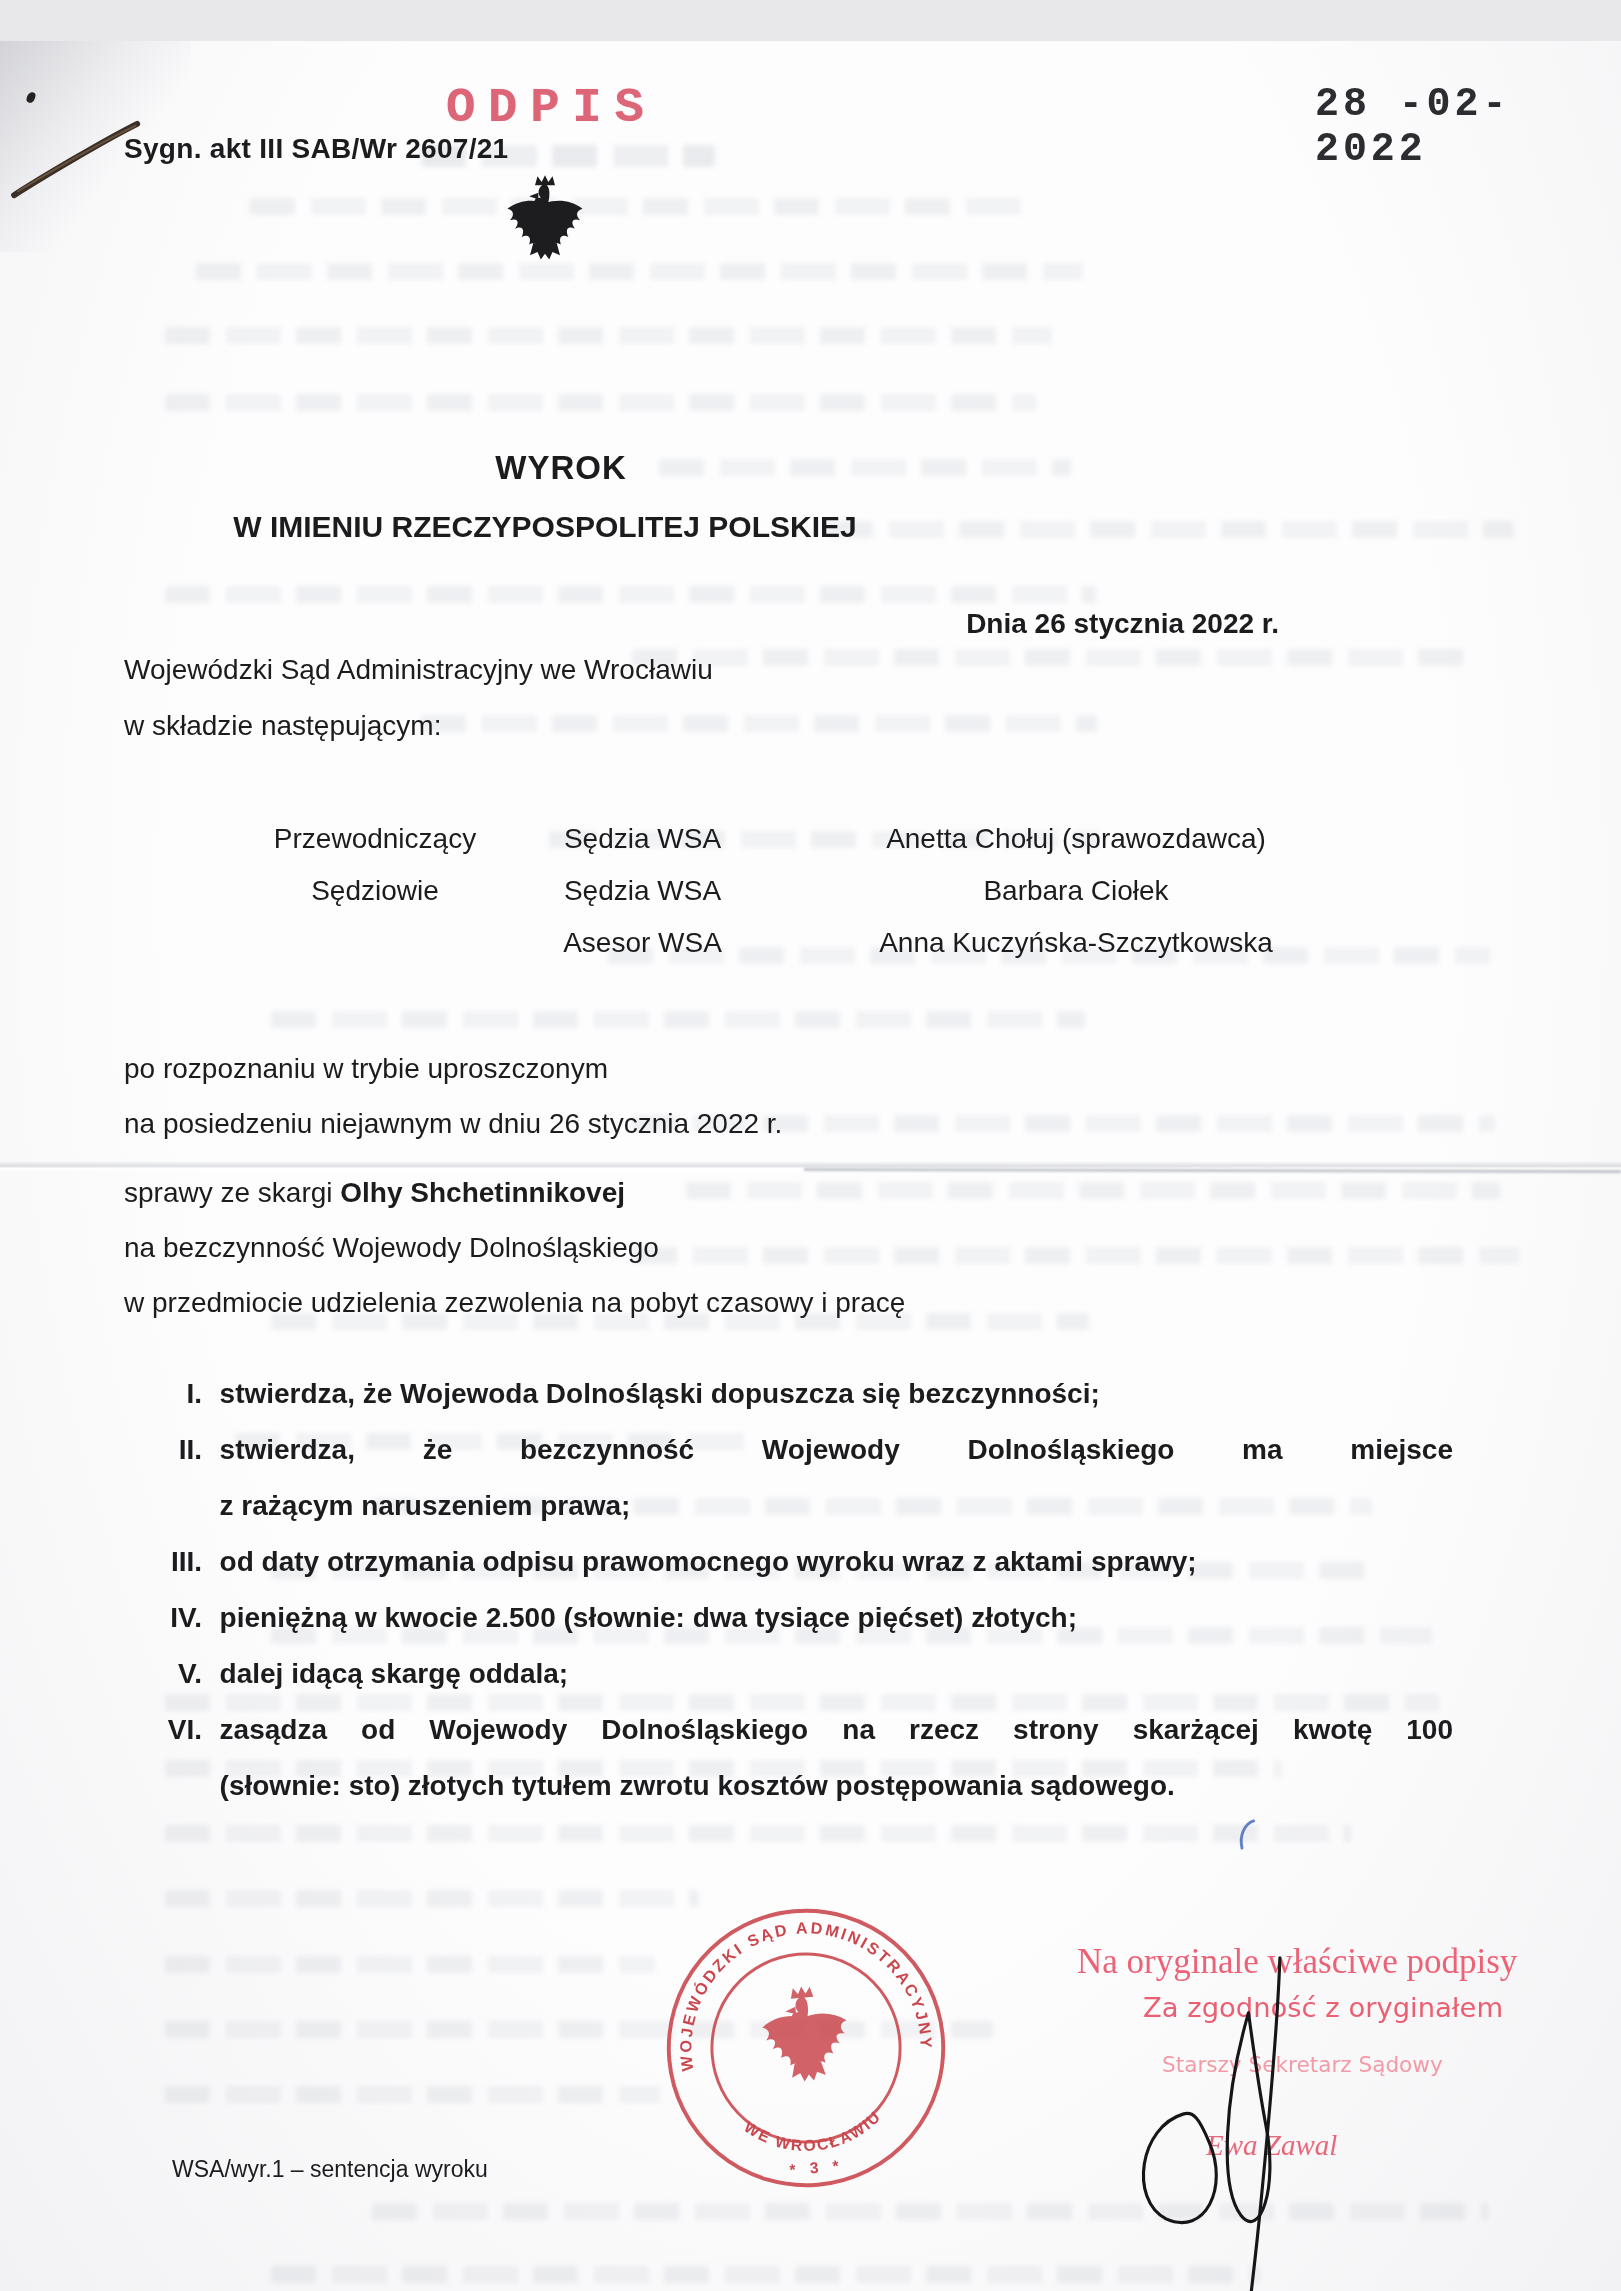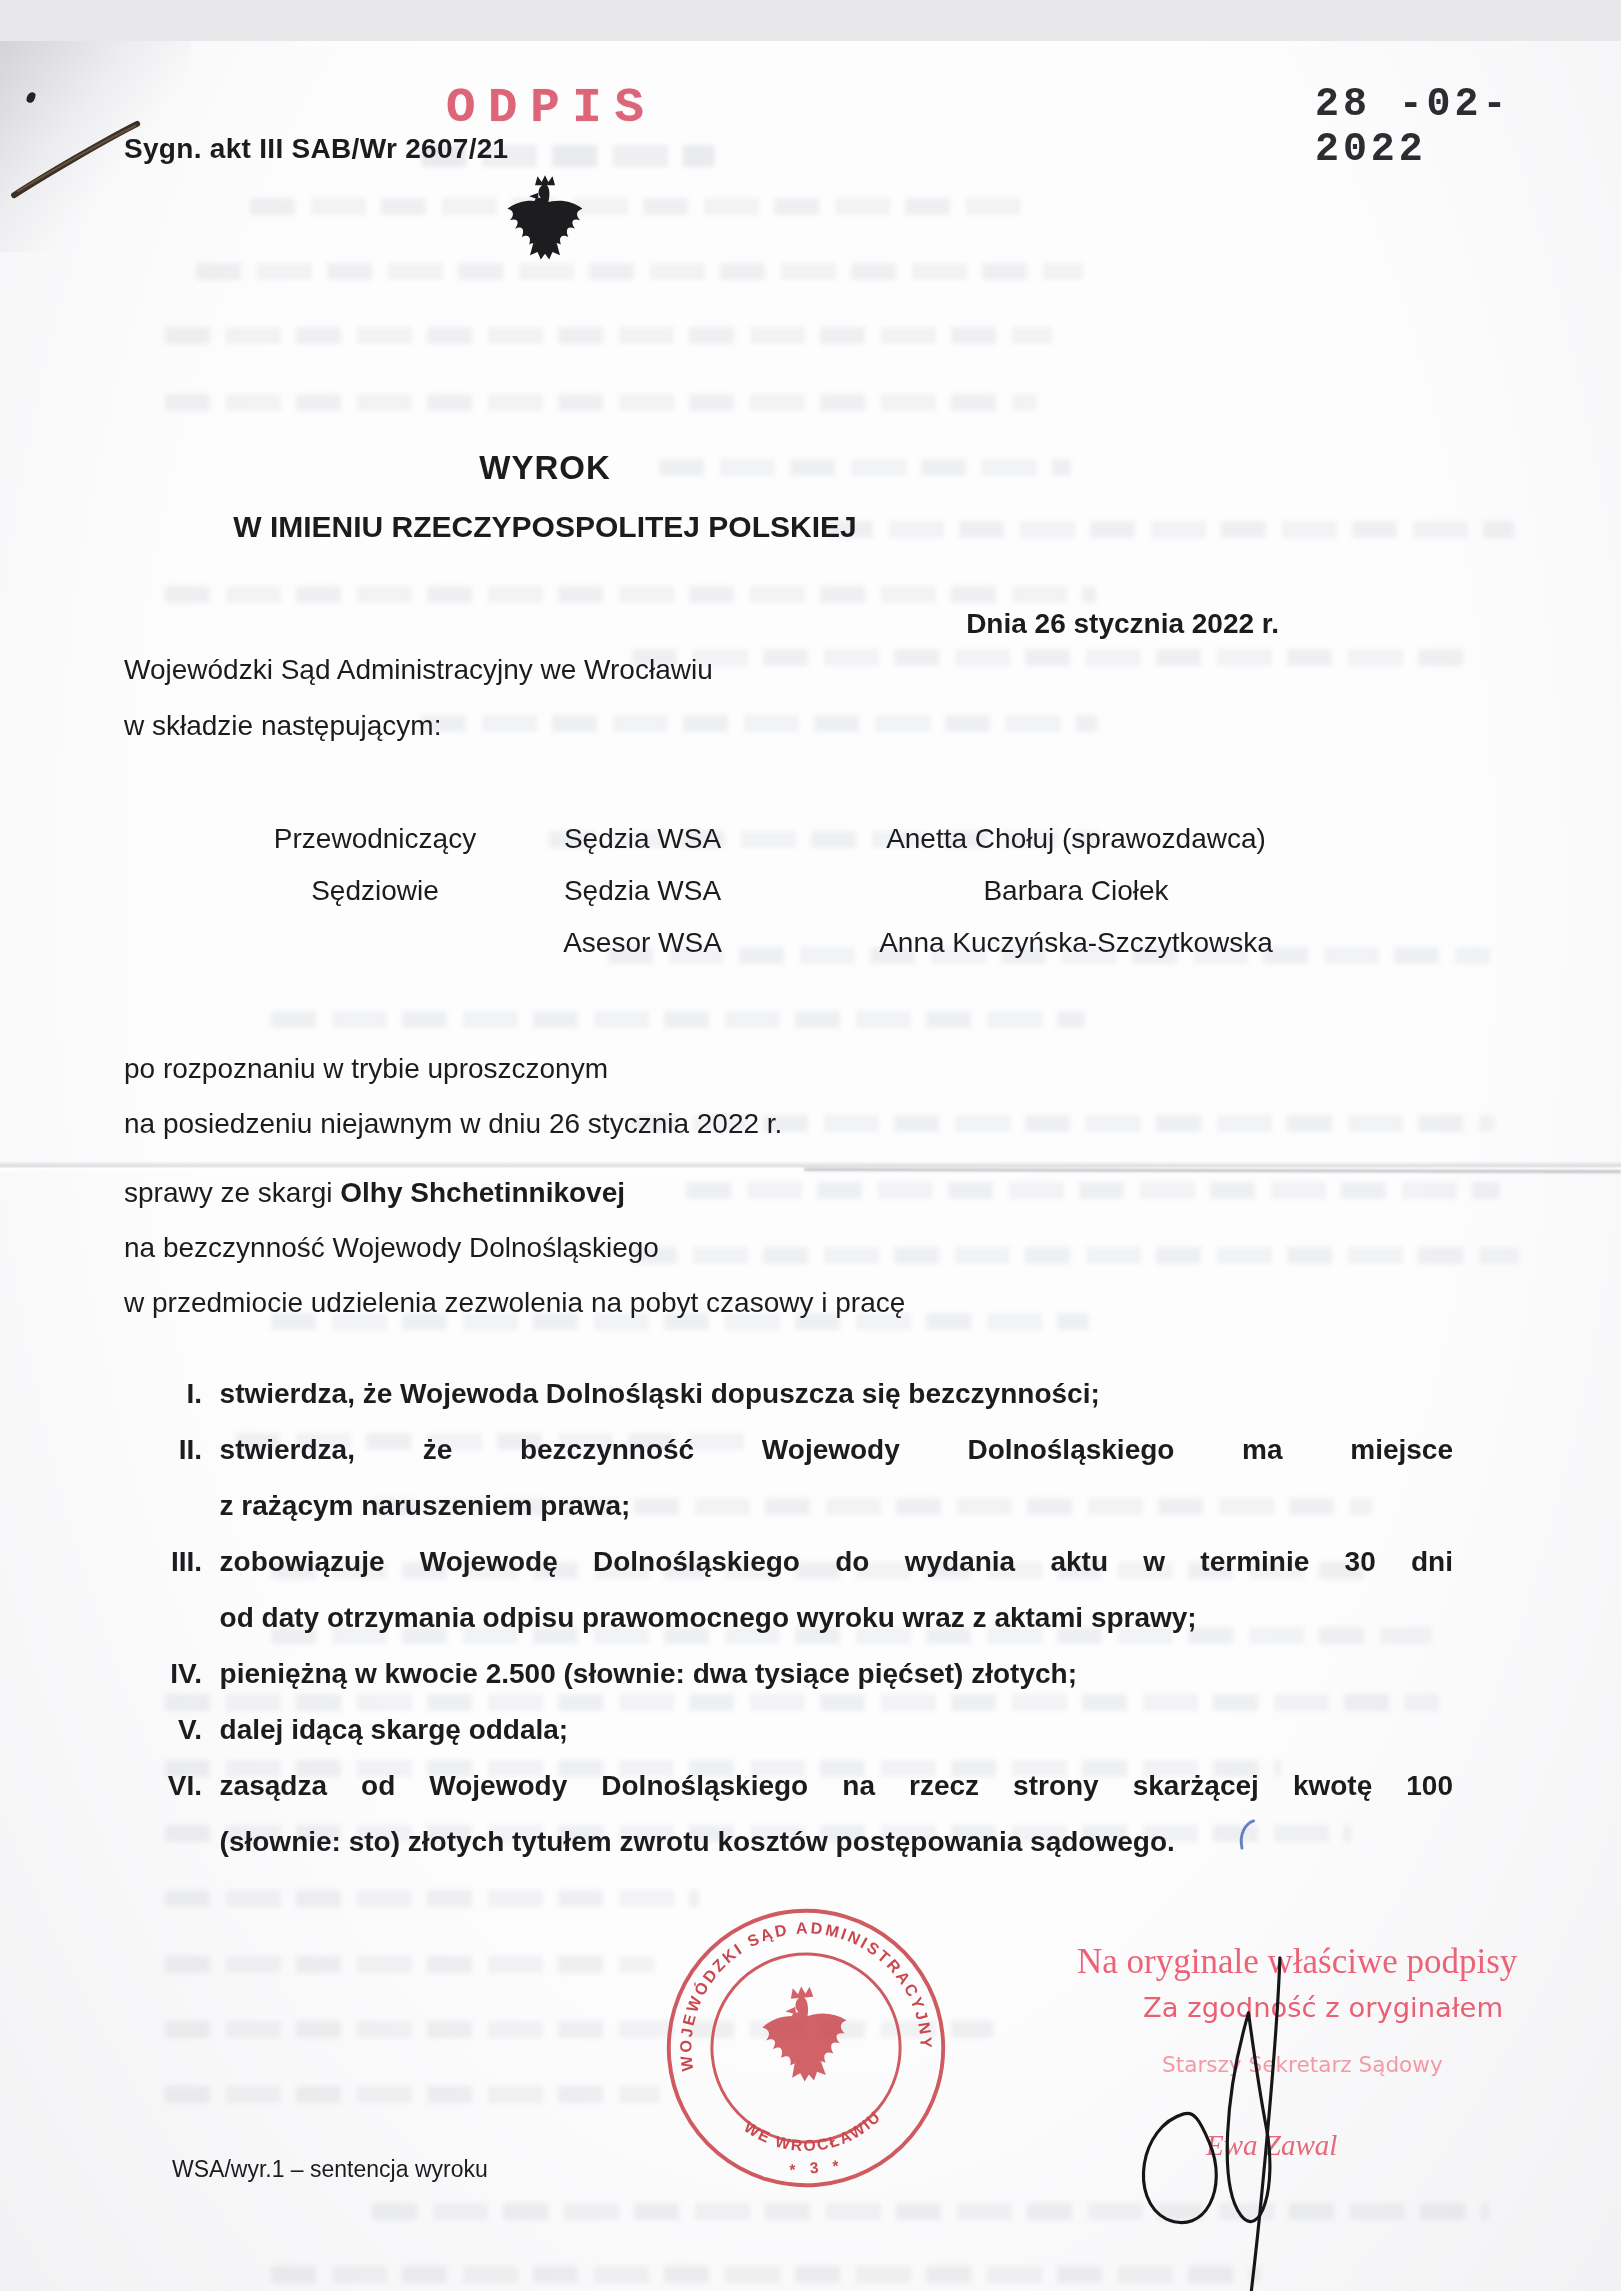--- a/index.html
+++ b/index.html
@@ -25,21 +25,21 @@
     background:linear-gradient(90deg, rgba(100,106,120,.55), rgba(138,144,158,.45));}
   .ink-dot{left:27.4px;top:51px;width:7.8px;height:10.8px;background:#26221f;border-radius:60% 40% 55% 45%;transform:rotate(18deg);z-index:4;}
   .pen-slash{left:7.8px;top:76px;width:147px;height:86px;z-index:4;}
   
   .odpis{left:446px;top:39px;z-index:3;font-family:"Liberation Mono",monospace;font-weight:bold;
     font-size:49px;letter-spacing:12.7px;color:#d9566a;opacity:.9;text-shadow:0 0 1px rgba(217,86,106,.55);}
   .datestamp{left:1315px;top:41px;z-index:3;font-family:"Liberation Mono",monospace;font-weight:bold;
     font-size:40px;letter-spacing:3.9px;color:#2b2d30;}
   .sygn{left:124px;top:92px;z-index:3;font-size:28px;font-weight:bold;letter-spacing:0.3px;}
   .emblem{left:495px;top:131px;width:100px;height:110px;z-index:3;}
-  .title{left:0;top:408px;width:1090px;text-align:center;font-size:33px;font-weight:bold;letter-spacing:1px;z-index:3;}
+  .title{left:16px;top:408px;width:1090px;text-align:center;font-size:33px;font-weight:bold;letter-spacing:1px;z-index:3;}
   .subtitle{left:0;top:469px;width:1090px;text-align:center;font-size:30px;font-weight:bold;z-index:3;}
   .judgment-date{left:863px;top:567px;width:416px;text-align:right;font-size:28px;font-weight:bold;z-index:3;}
   .court-name{left:124px;top:613px;font-size:28px;z-index:3;}
   .panel-intro{left:124px;top:669px;font-size:28px;z-index:3;}
   
   .panel-table{left:240px;top:782px;width:1137px;font-size:28px;z-index:3;text-align:center;}
   .panel-row{display:flex;height:52px;}
   .col-role{flex:0 0 270px;}
   .col-pos{flex:0 0 265px;}
   .col-name{flex:1;}
@@ -176,21 +176,20 @@
     <div class="op-item">
       <div class="op-num">II.</div>
       <div class="op-lines">
         <div class="op-line just">stwierdza, że bezczynność Wojewody Dolnośląskiego ma miejsce</div>
         <div class="op-line">z rażącym naruszeniem prawa;</div>
       </div>
     </div>
     <div class="op-item">
       <div class="op-num">III.</div>
       <div class="op-lines">
-        <div class="op-line just">zobowiązuje Wojewodę Dolnośląskiego do wydania aktu w terminie 30 dni</div>
         <div class="op-line">od daty otrzymania odpisu prawomocnego wyroku wraz z aktami sprawy;</div>
       </div>
     </div>
     <div class="op-item">
       <div class="op-num">IV.</div>
       <div class="op-lines">
         <div class="op-line">pieniężną w kwocie 2.500 (słownie: dwa tysiące pięćset) złotych;</div>
       </div>
     </div>
     <div class="op-item">

